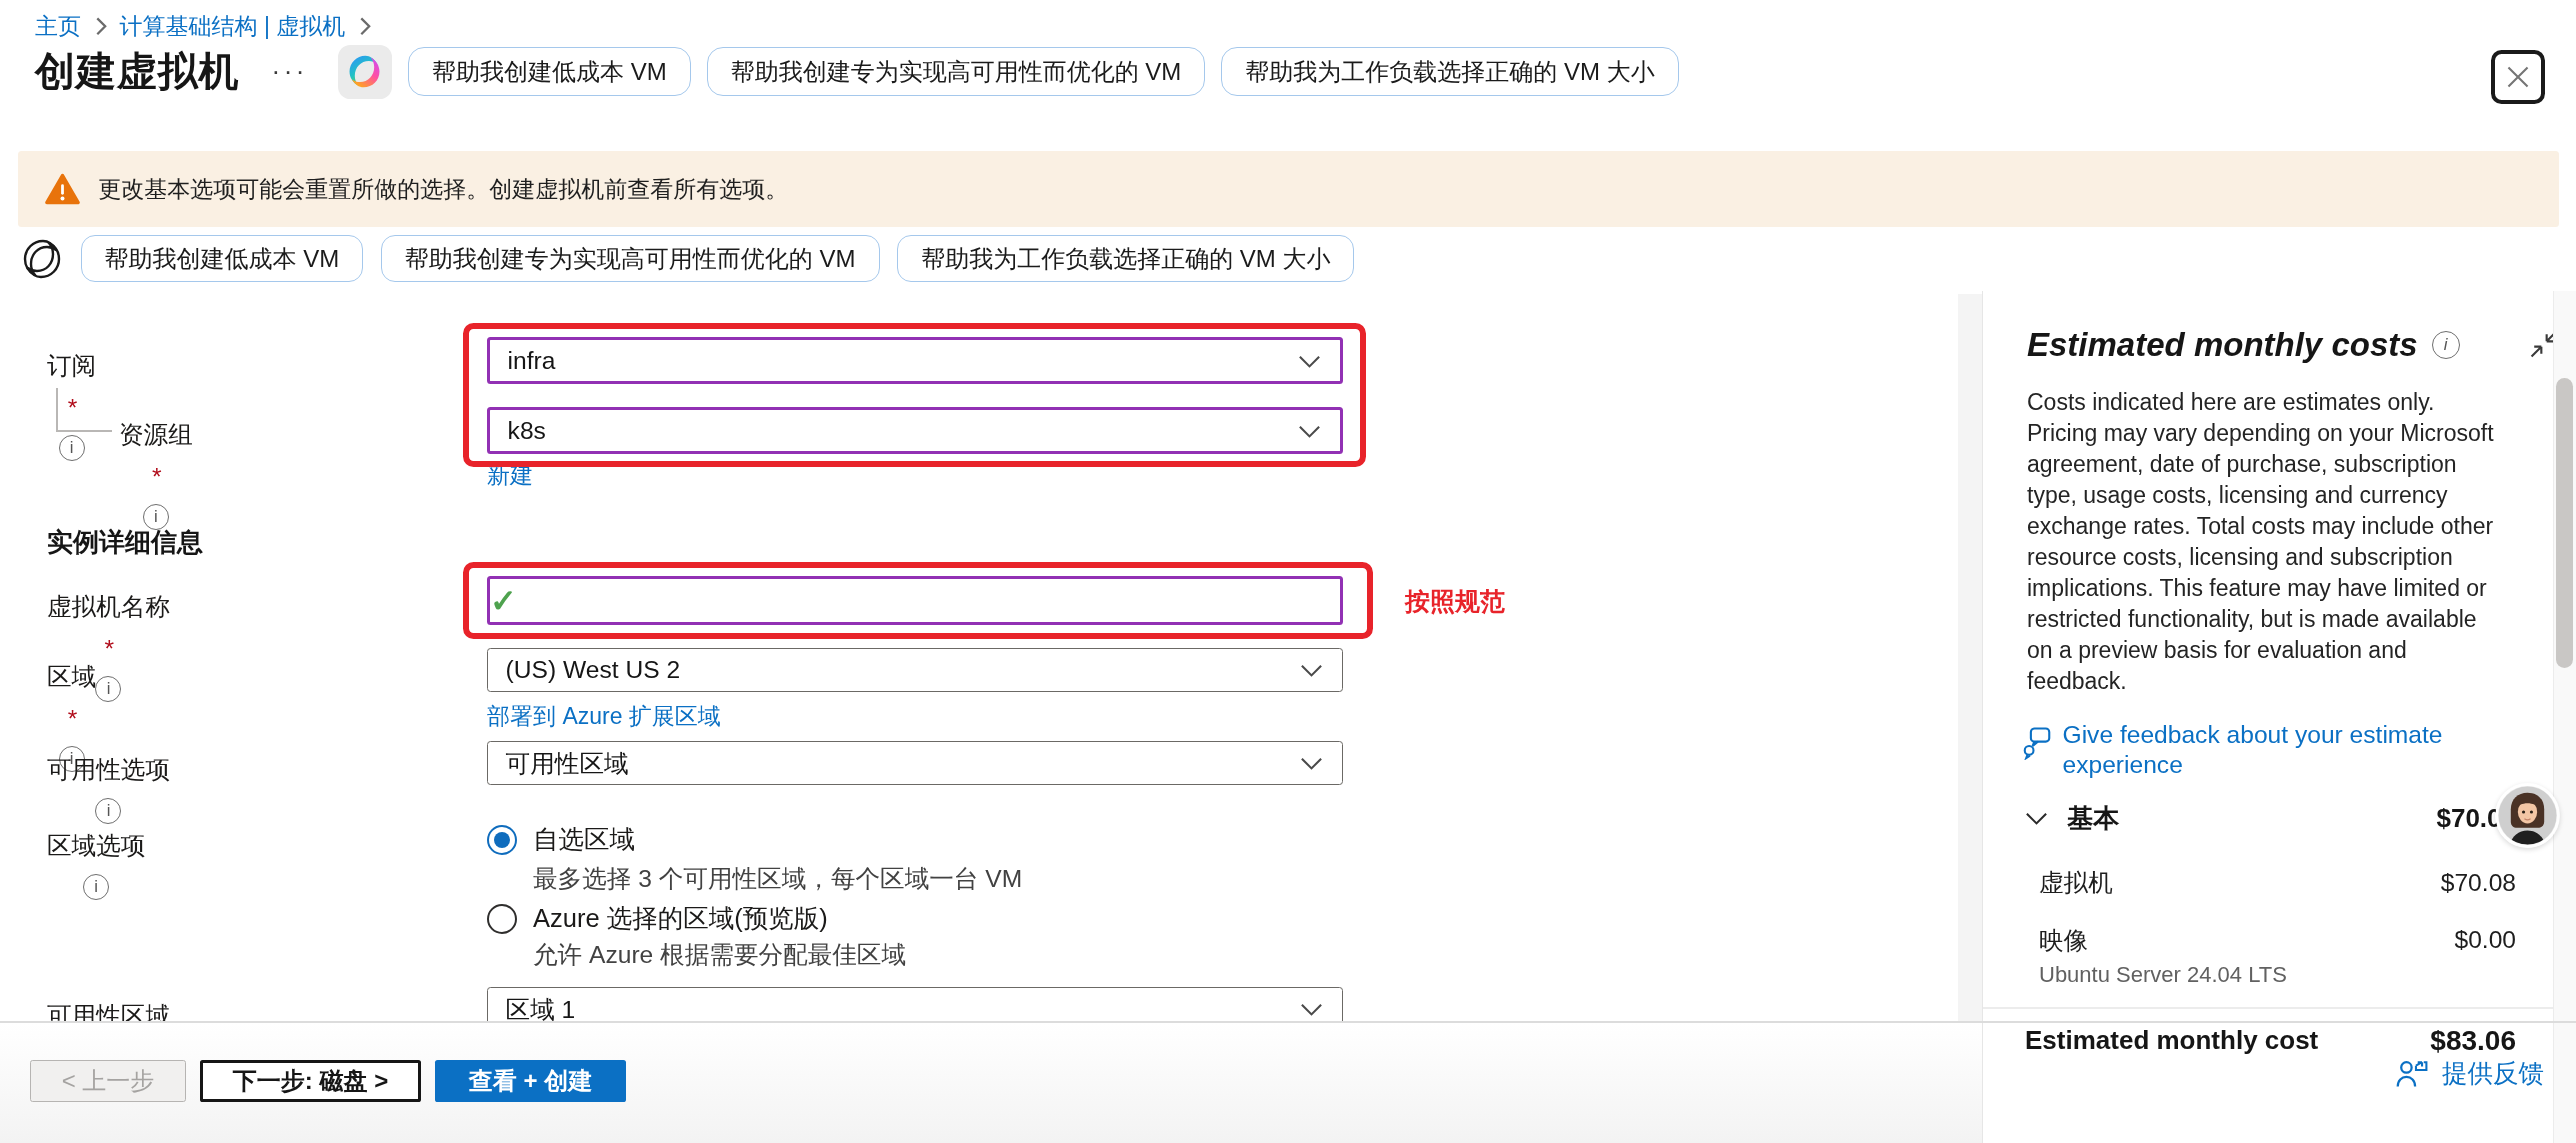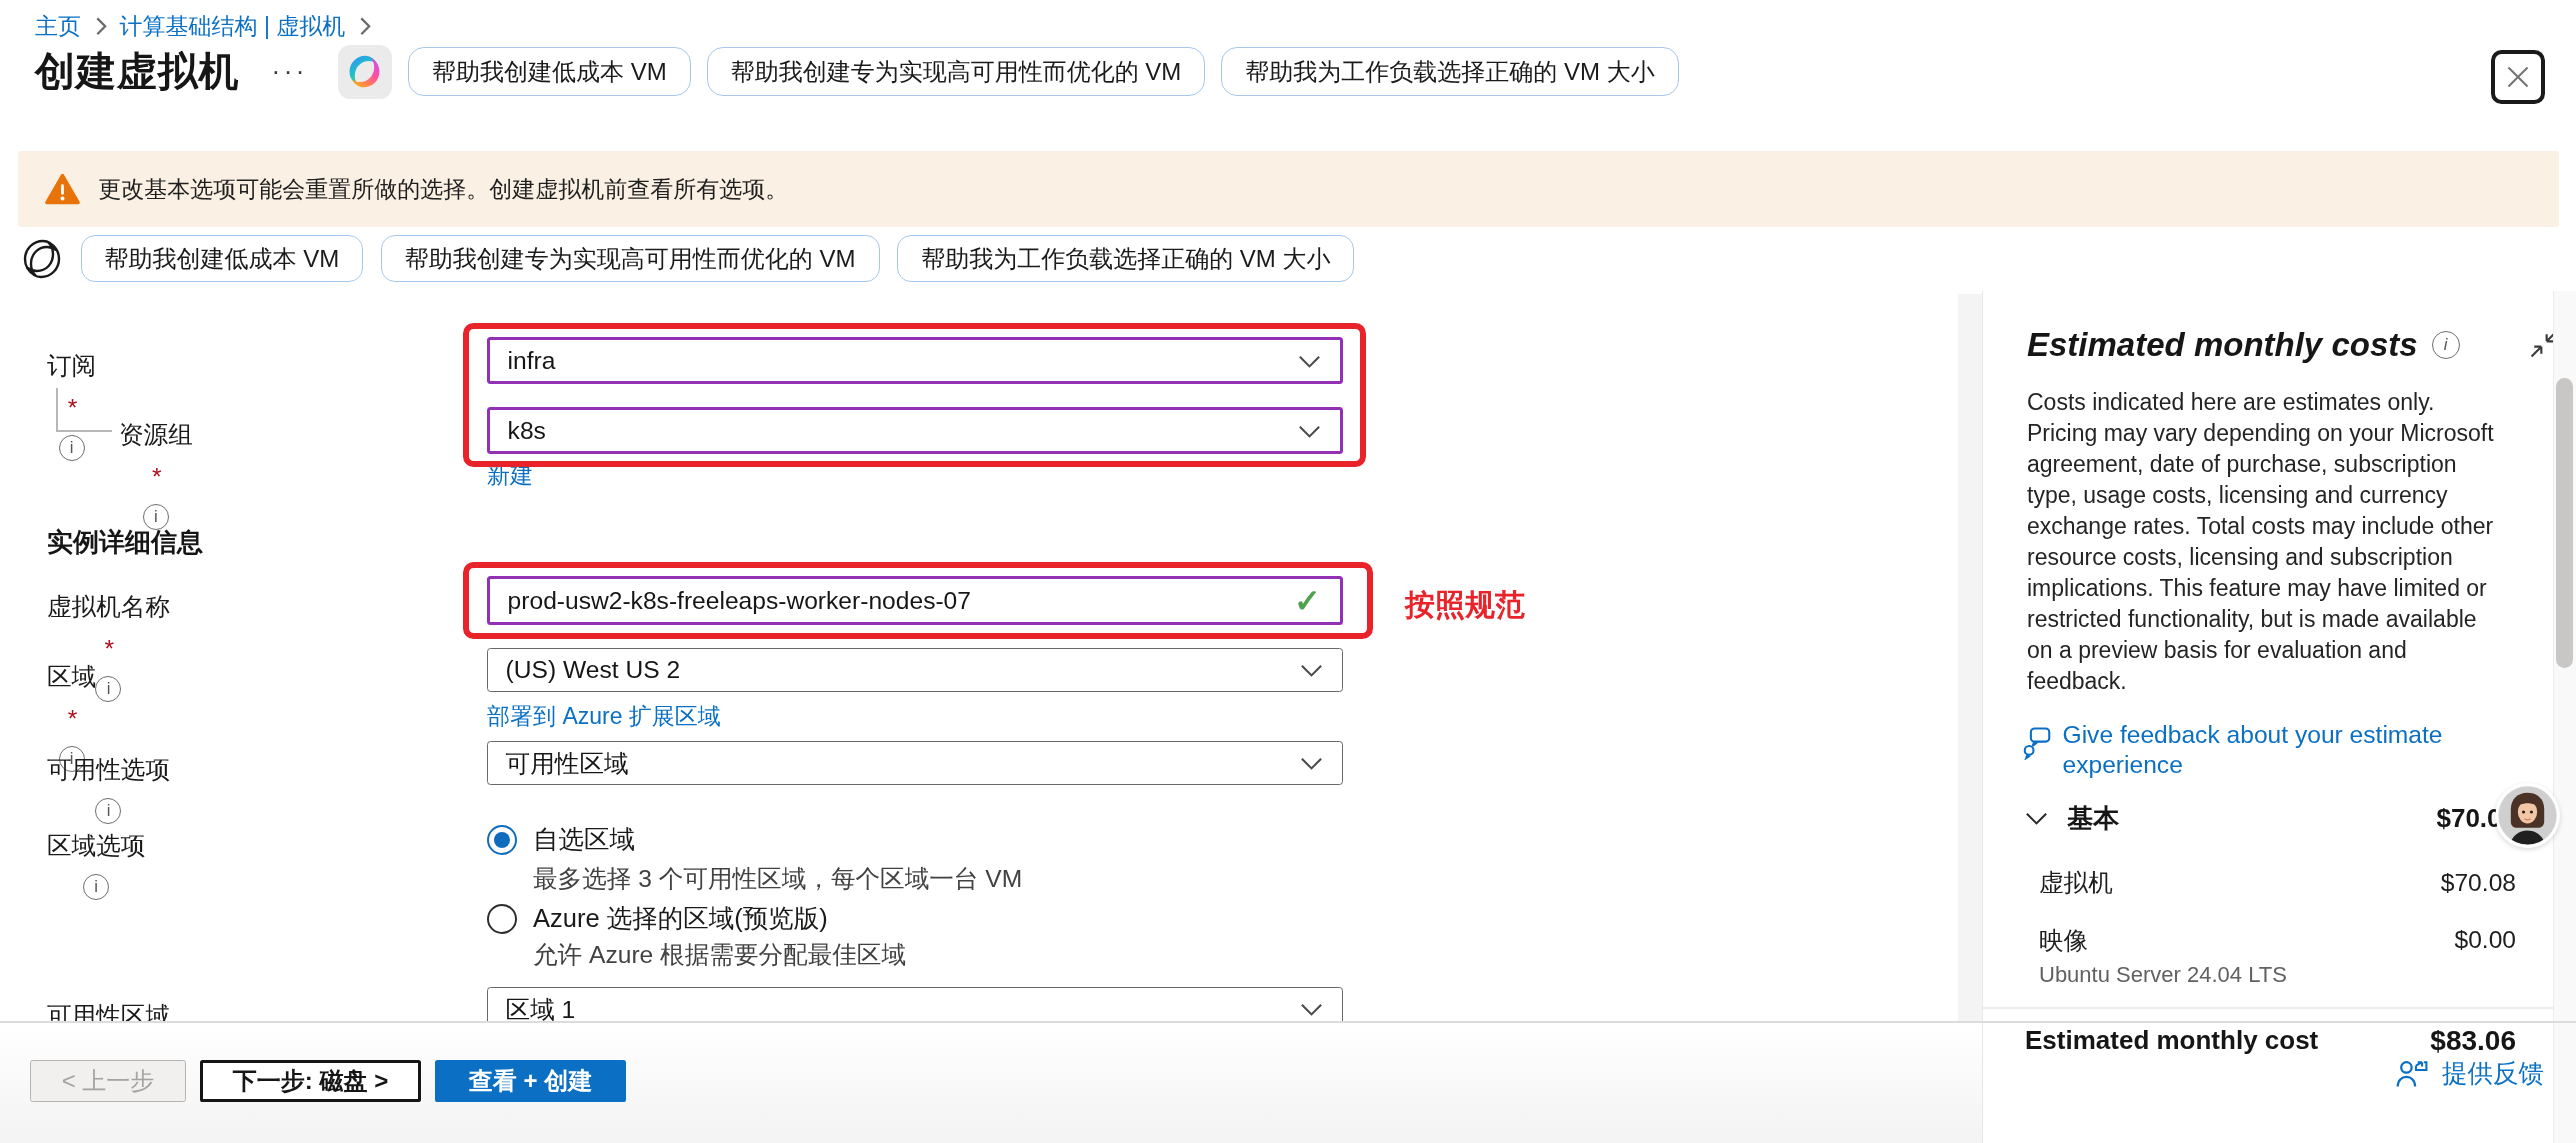--- a/index.html
+++ b/index.html
@@ -42,21 +42,21 @@
   .tree-h { position:absolute; left:56px; top:430px; width:56px; height:1.8px; background:#b9b7b5; }
   .radio-row { position:absolute; left:487px; display:flex; align-items:center; gap:16px; cursor:pointer; }
   .radio { width:30px; height:30px; border-radius:50%; position:relative; flex:0 0 auto; }
   .radio.sel { border:2.6px solid #0f6cbd; }
   .radio.sel::after { content:""; position:absolute; left:50%; top:50%; width:16px; height:16px; border-radius:50%; background:#0f6cbd; transform:translate(-50%,-50%); }
   .radio.unsel { border:2.6px solid #2f2e2d; }
   .radio-label { font-size:25.5px; color:#1b1a19; }
   .radio-desc { position:absolute; left:533px; font-size:24.6px; color:#424242; }
   
   .anno-rect { position:absolute; border:6.1px solid #e8232a; border-radius:10.5px; z-index:50; pointer-events:none; }
-  .anno-text { position:absolute; left:1405px; top:585px; font-size:30px; font-weight:600; color:#e8232a; z-index:50; }
+  .anno-text { position:absolute; left:1405px; top:585px; font-size:25px; font-weight:600; color:#e8232a; z-index:50; }
   
   .main-scroll-track { position:absolute; left:1958px; top:294px; width:24px; height:727px; background:#f4f4f4; }
   .panel-scroll-track { position:absolute; left:2553px; top:291px; width:23px; height:852px; background:#f9f9f9; border-left:0.9px solid #ececec; }
   .panel-scroll-thumb { position:absolute; left:2556px; top:378px; width:16.7px; height:290px; background:#c9c7c5; border-radius:8.8px; cursor:grab; z-index:65; }
   
   .panel { position:absolute; left:1982px; top:291px; width:594px; height:852px; background:#fff; border-left:0.9px solid #e6e6e6; }
   .panel-title-row { display:flex; align-items:center; margin:35px 16px 0 44px;font-style:italic; }
   .panel-title { font-size:33px; font-weight:700; }
   .panel-title-row .info-i { margin-left:14px; width:28px; height:28px; }
   .collapse-ic { margin-left:auto; cursor:pointer; }
@@ -197,21 +197,20 @@
     <div class="section-h" style="top:525px;">实例详细信息</div>
 
     <div class="field-label" style="left:47px; top:590px;">
       <span>虚拟机名称</span>
         <span class="req">*</span>
       <span class="info-i">
           <span>i</span>
         </span>
     </div>
     <div class="vm-wrap">
-      <input value="prod-usw2-k8s-freeleaps-worker-nodes-07" style="">
       <span class="vm-check">✓</span>
     </div>
 
     <div class="field-label" style="left:47px; top:660px;">
       <span>区域</span>
         <span class="req">*</span>
       <span class="info-i">
           <span>i</span>
         </span>
     </div>

